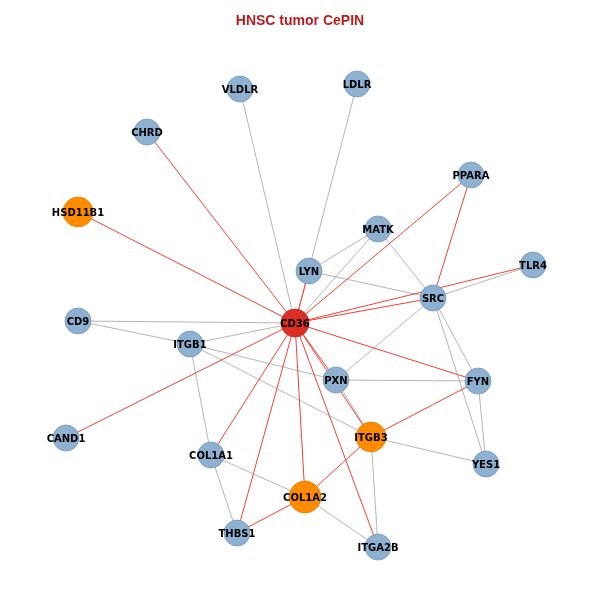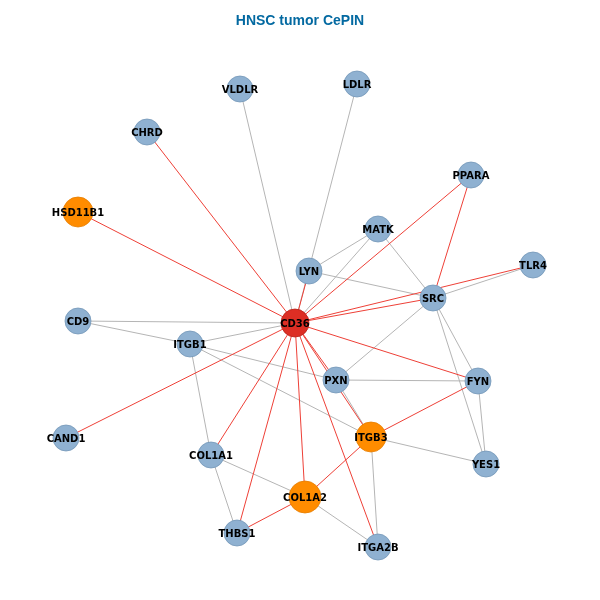--- a/index.html
+++ b/index.html
@@ -35,21 +35,21 @@
     font-size: 10px;
     font-weight: bold;
     fill: #000000;
     pointer-events: none;
   }
 </style>
 </head>
 <body>
 
 <div class="page">
-  <div class="chart-title" style="color: #0369a1;">HNSC tumor CePIN</div>
+  <div class="chart-title" style="color: #b91c1c;">HNSC tumor CePIN</div>
   <svg class="network-svg" width="600" height="600" viewBox="0 0 600 600">
       <line x1="240" y1="89" x2="295" y2="323" stroke="#b5b5b5" stroke-width="1"></line>
       <line x1="357" y1="84" x2="295" y2="323" stroke="#b5b5b5" stroke-width="1"></line>
       <line x1="78" y1="321" x2="295" y2="323" stroke="#b5b5b5" stroke-width="1"></line>
       <line x1="78" y1="321" x2="190" y2="344" stroke="#b5b5b5" stroke-width="1"></line>
       <line x1="190" y1="344" x2="295" y2="323" stroke="#b5b5b5" stroke-width="1"></line>
       <line x1="190" y1="344" x2="336" y2="380" stroke="#b5b5b5" stroke-width="1"></line>
       <line x1="190" y1="344" x2="211" y2="455" stroke="#b5b5b5" stroke-width="1"></line>
       <line x1="190" y1="344" x2="371" y2="437" stroke="#b5b5b5" stroke-width="1"></line>
       <line x1="378" y1="229" x2="295" y2="323" stroke="#b5b5b5" stroke-width="1"></line>

